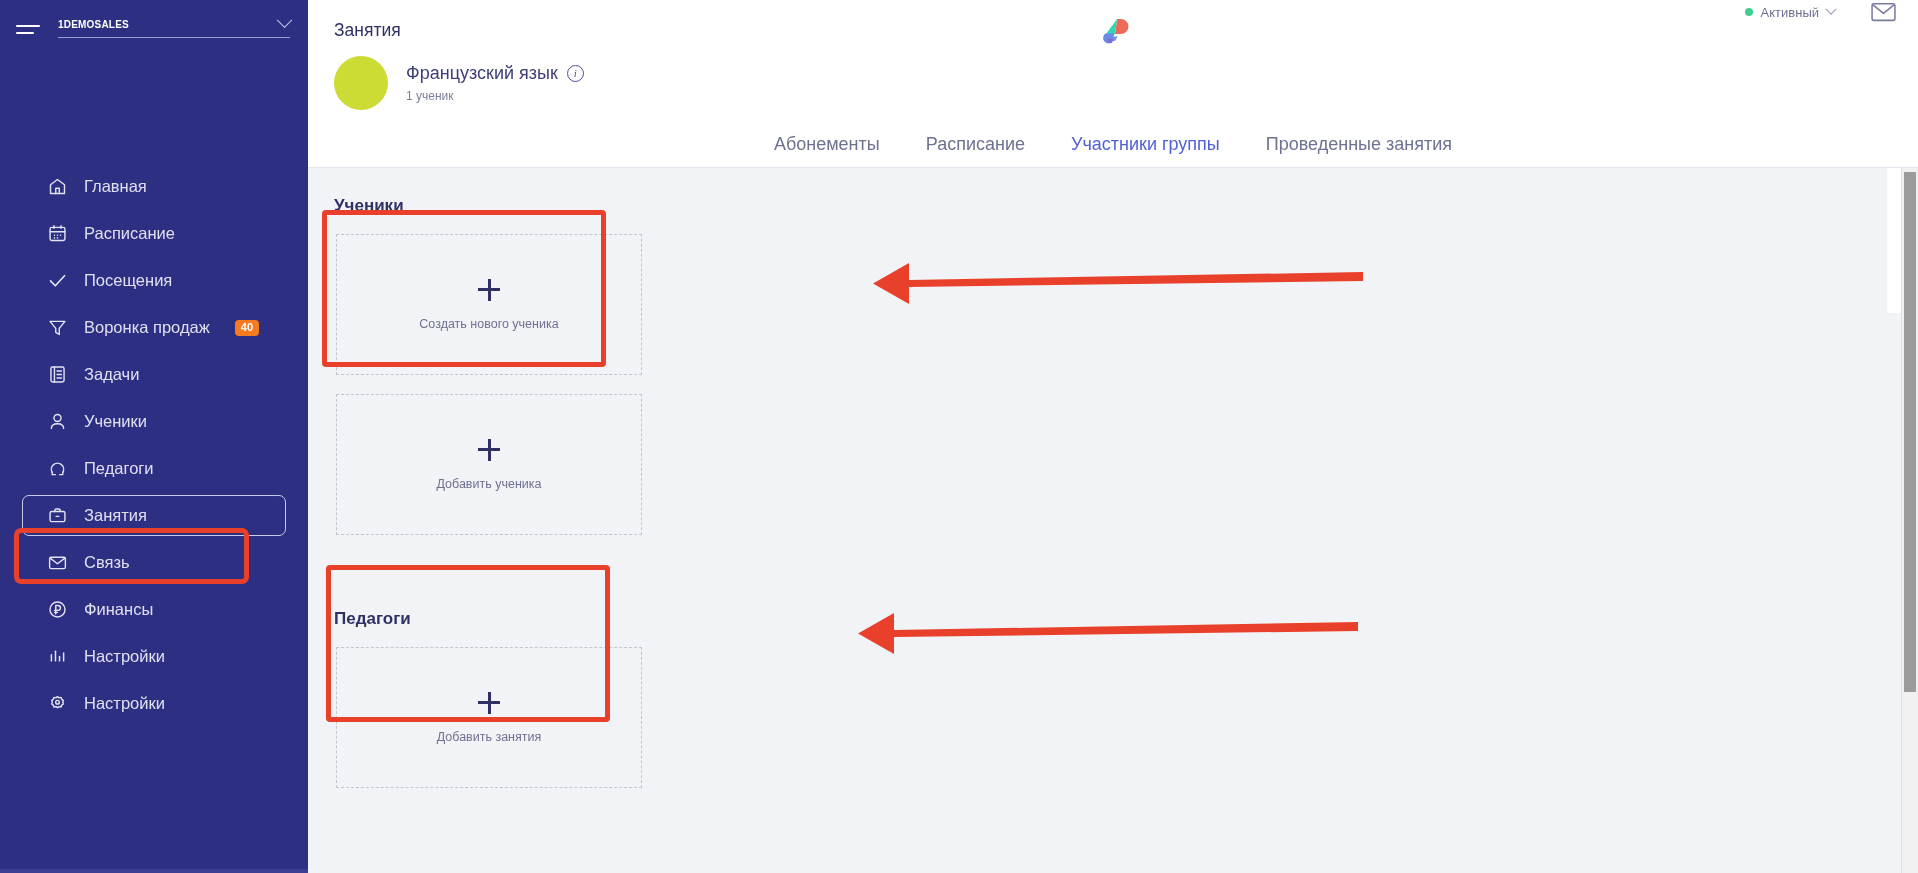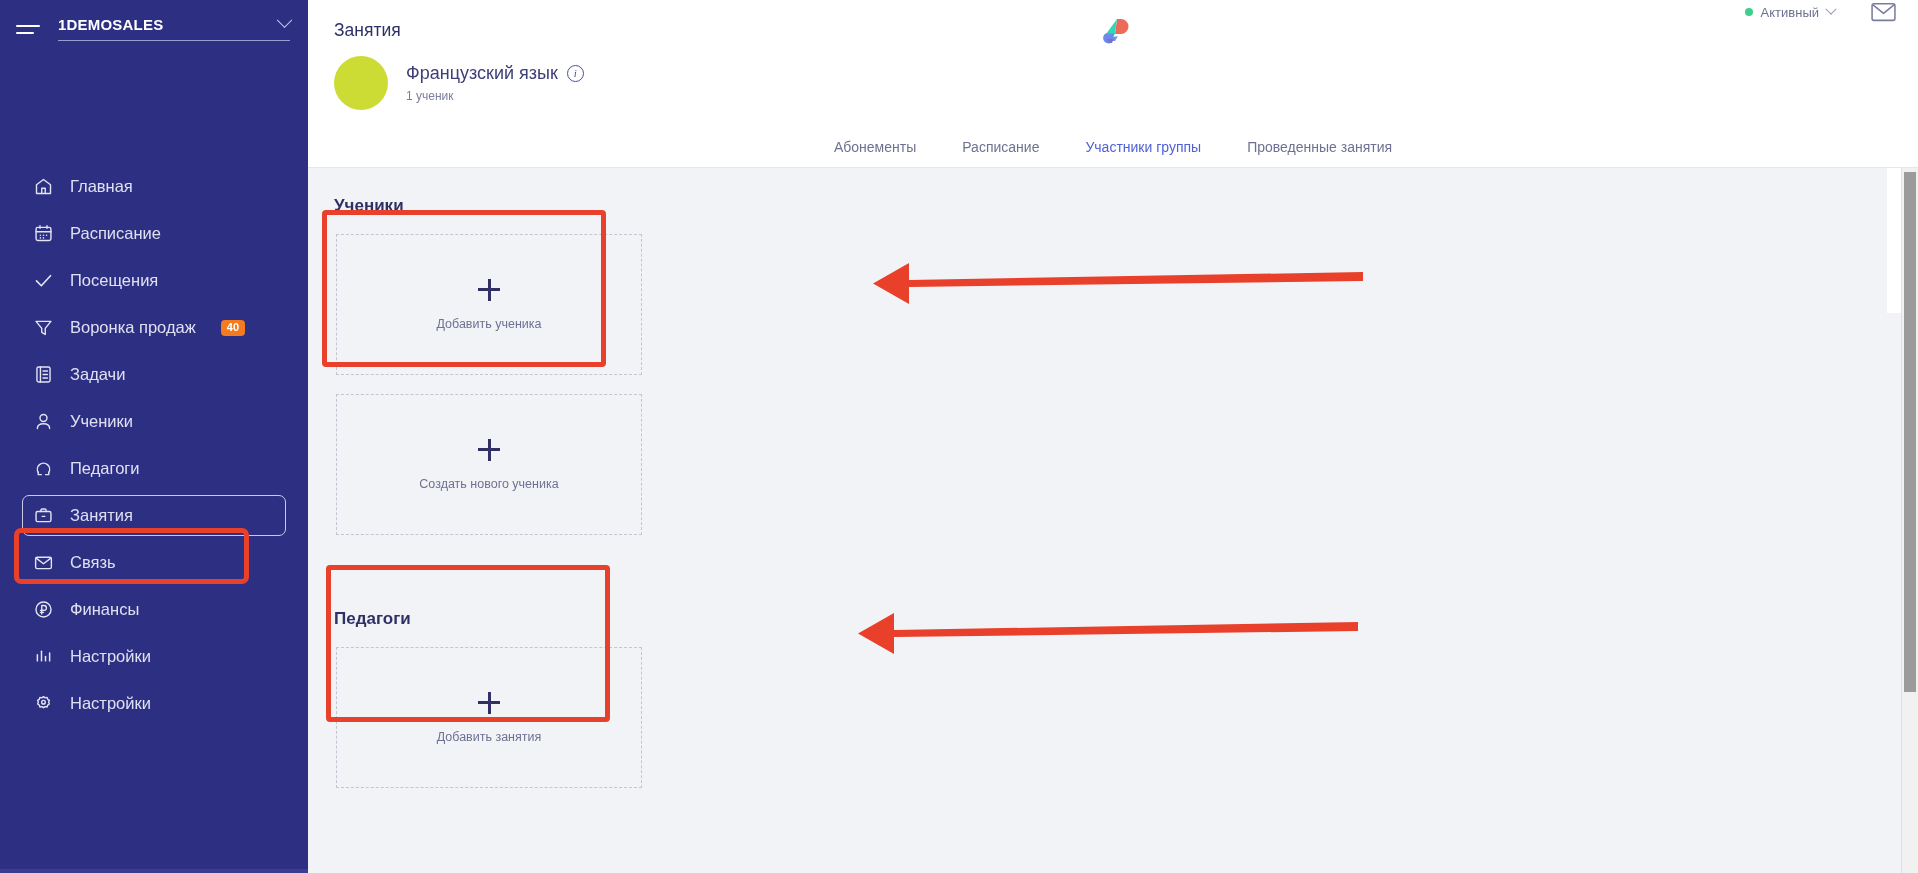--- a/index.html
+++ b/index.html
@@ -37,34 +37,34 @@
   .burger span:nth-child(2) { width: 18px; }
   .sb-account {
     flex: 1;
     margin-right: 18px;
     border-bottom: 1.5px solid #9a9cd0;
     display: flex; align-items: center; justify-content: space-between;
     padding-bottom: 7px;
     cursor: pointer;
   }
   .sb-account-name {
-    font-size: 15px; font-weight: bold; letter-spacing: .2px; color: #fff;
+    font-size: 10px; font-weight: bold; letter-spacing: .2px; color: #fff;
   }
   .chev {
     width: 11px; height: 11px;
     border-right: 1.6px solid #c7c8e4; border-bottom: 1.6px solid #c7c8e4;
     transform: rotate(45deg) translate(-3px,-3px);
   }
 
   .sb-nav { margin-top: 107px; }
   .sb-item {
     height: 47px;
     display: flex; align-items: center;
     gap: 16px;
-    padding-left: 32px;
+    padding-left: 46px;
     cursor: pointer;
     position: relative;
     color: #dfe0f2;
     font-size: 16.5px;
   }
   .sb-item .sb-ico {
     width: 22px; height: 22px; flex: 0 0 22px;
     display: flex; align-items: center; justify-content: center;
   }
   .sb-item .sb-ico svg { width: 21px; height: 21px; display: block; }
@@ -157,21 +157,21 @@
     transform: rotate(45deg) translate(-2px,-2px);
   }
   .mail-icon { cursor: pointer; }
   .mail-icon svg { display: block; width: 25px; height: 20px; }
 
   .tabs {
     position: absolute; left: 0; right: 0; bottom: 12px;
     display: flex; justify-content: center; gap: 46px;
   }
   .tab {
-    font-size: 14px; color: #6e7191;
+    font-size: 18px; color: #6e7191;
     cursor: pointer; white-space: nowrap;
   }
   .tab.active { color: #5061d6; }
 
   
   .content {
     flex: 1;
     position: relative;
     overflow: hidden;
     padding: 28px 0 0 0;
@@ -453,26 +453,26 @@
         <div class="tab">Проведенные занятия</div>
       </nav>
     </header>
 
     <div class="content">
 
       <h2 class="section-title">Ученики</h2>
 
       <div class="card">
         <span class="plus"></span>
-        <span class="card-label">Добавить ученика</span>
+        <span class="card-label">Создать нового ученика</span>
       </div>
 
       <div class="card">
         <span class="plus"></span>
-        <span class="card-label">Создать нового ученика</span>
+        <span class="card-label">Добавить ученика</span>
       </div>
 
       <h2 class="section-title teachers">Педагоги</h2>
 
       <div class="card">
         <span class="plus"></span>
         <span class="card-label">Добавить занятия</span>
       </div>
 
       <div class="card-annot" id="annot-student"></div>

